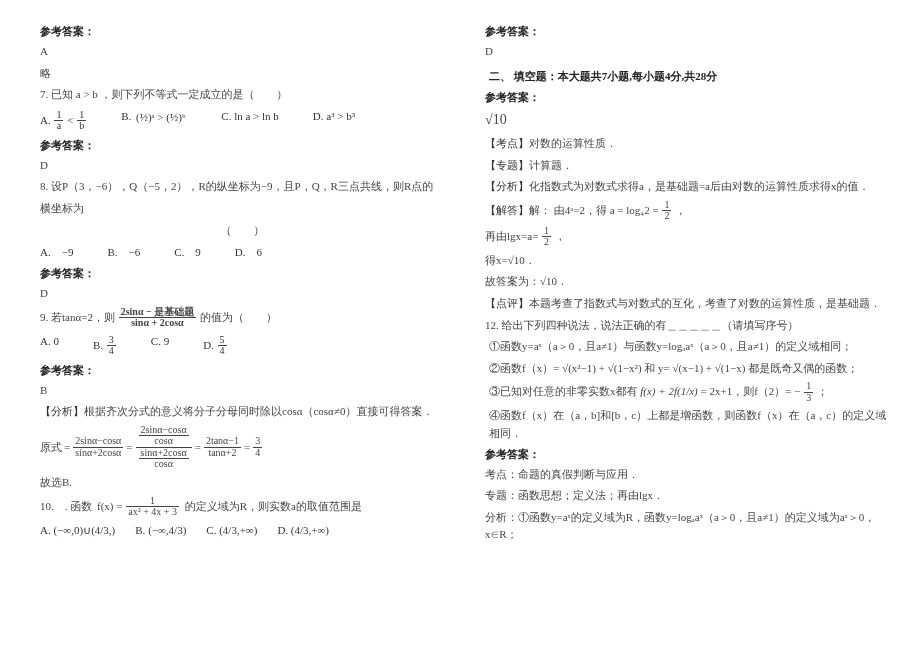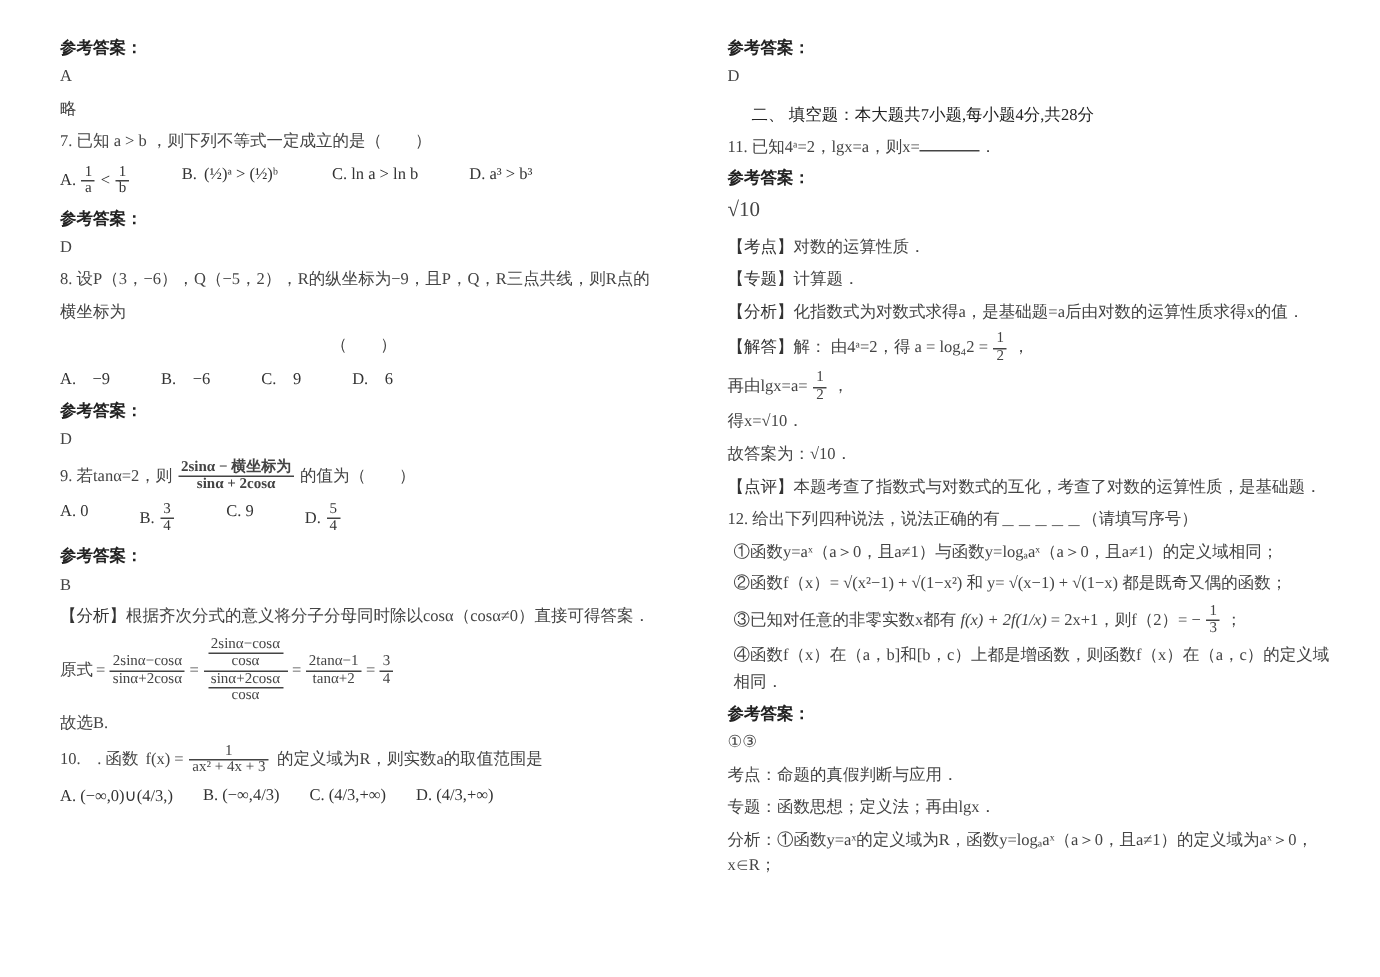--- a/index.html
+++ b/index.html
@@ -45,23 +45,23 @@
     display: inline-block;
     vertical-align: middle;
     text-align: center;
     font-size: 10px;
     line-height: 1.05;
     margin: 0 1px;
   }
   .frac .num { display: block; border-bottom: 1px solid #444; padding: 0 2px; }
   .frac .den { display: block; padding: 0 2px; }
   .section-title {
-    font-weight: normal;
+    font-weight: bold;
     color: #222;
-    margin: 8px 0 6px 16px;
+    margin: 8px 0 6px 4px;
   }
   .blank {
     display: inline-block;
     border-bottom: 1px solid #444;
     min-width: 40px;
     height: 11px;
     vertical-align: baseline;
   }
   .indent { padding-left: 4px; }
   .eqimg {
@@ -113,21 +113,21 @@
       <span class="choice">B.　−6</span>
       <span class="choice">C.　9</span>
       <span class="choice">D.　6</span>
     </div>
     <div class="ansref">参考答案：</div>
     <div class="line">D</div>
 
     <div class="line">
       <span>9. 若tanα=2，则</span>
       <span class="frac" style="font-weight:bold">
-        <span class="num">2sinα − 横坐标为</span>
+        <span class="num">2sinα − 是基础题</span>
         <span class="den">sinα + 2cosα</span>
       </span>
       <span>的值为（　　）</span>
     </div>
     <div class="choices">
       <span class="choice">A. 0</span>
       <span class="choice">
         <span>B.</span>
         <span class="frac"><span class="num">3</span><span class="den">4</span></span>
       </span>
@@ -208,23 +208,20 @@
 
   </div>
 
   <div class="col">
 
     <div class="ansref">参考答案：</div>
     <div class="line">D</div>
 
     <div class="section-title">二、 填空题：本大题共7小题,每小题4分,共28分</div>
 
-    <div class="line">
-      <span>11. 已知4ᵃ=2，lgx=a，则x=</span><span class="blank"></span>．
-    </div>
     <div class="ansref">参考答案：</div>
     <div class="line" style="font-size:14px">√10</div>
     <div class="line"><span class="tag">【考点】</span><span>对数的运算性质．</span></div>
     <div class="line"><span class="tag">【专题】</span><span>计算题．</span></div>
     <div class="line"><span class="tag">【分析】</span><span>化指数式为对数式求得a，是基础题=a后由对数的运算性质求得x的值．</span></div>
     <div class="line">
       <span class="tag">【解答】</span><span>解：</span>
       <span>由4ᵃ=2，得</span>
       <span>a = log₄2 = </span>
       <span class="frac"><span class="num">1</span><span class="den">2</span></span>
@@ -255,19 +252,18 @@
     <div class="line indent">
       <span>③已知对任意的非零实数x都有</span>
       <span style="font-style:italic">f(x) + 2f(1/x)</span>
       <span>= 2x+1，则f（2）= −</span>
       <span class="frac"><span class="num">1</span><span class="den">3</span></span>
       <span>；</span>
     </div>
     <div class="line indent">④函数f（x）在（a，b]和[b，c）上都是增函数，则函数f（x）在（a，c）的定义域相同．</div>
 
     <div class="ansref">参考答案：</div>
-    <div class="line">①③</div>
     <div class="line"><span>考点：</span><span>命题的真假判断与应用．</span></div>
     <div class="line"><span>专题：</span><span>函数思想；定义法；再由lgx．</span></div>
     <div class="line"><span>分析：</span><span>①函数y=aˣ的定义域为R，函数y=logₐaˣ（a＞0，且a≠1）的定义域为aˣ＞0，x∈R；</span></div>
 
   </div>
 </div>
 
 </body></html>

